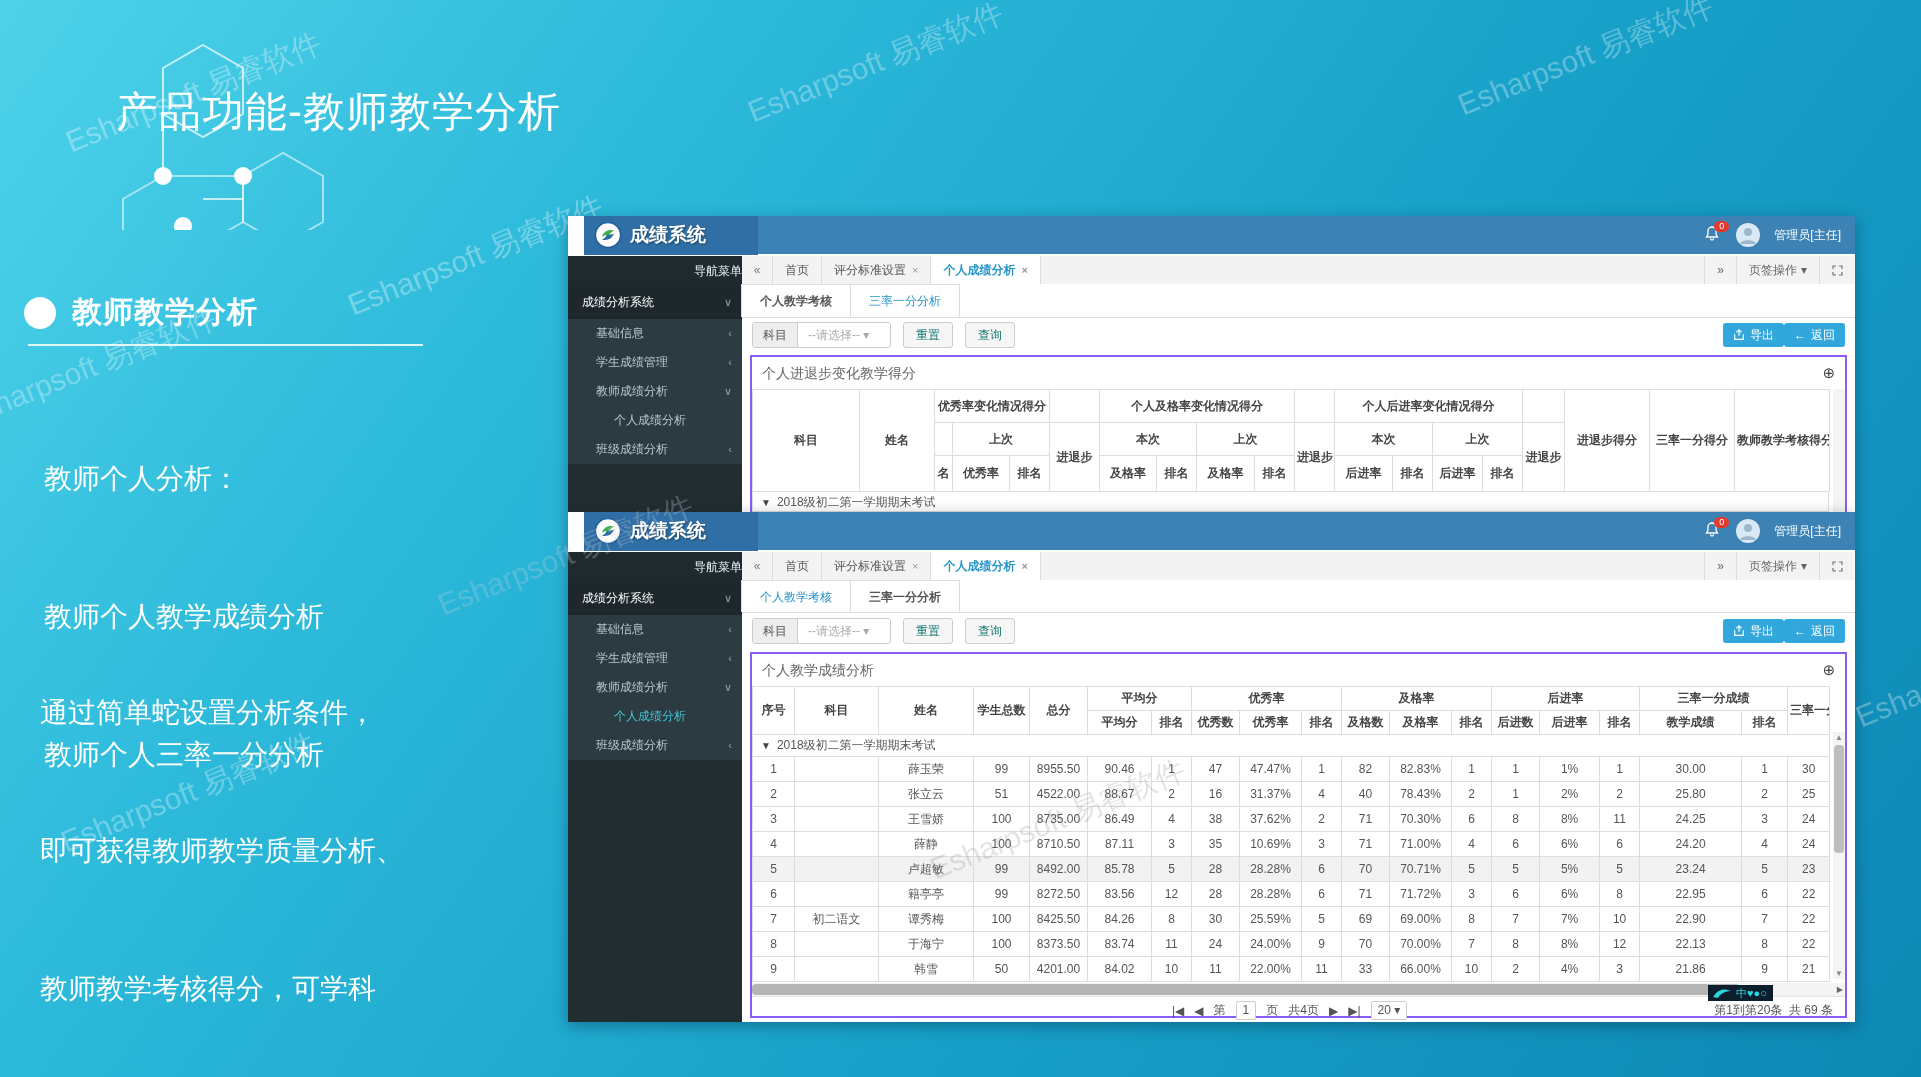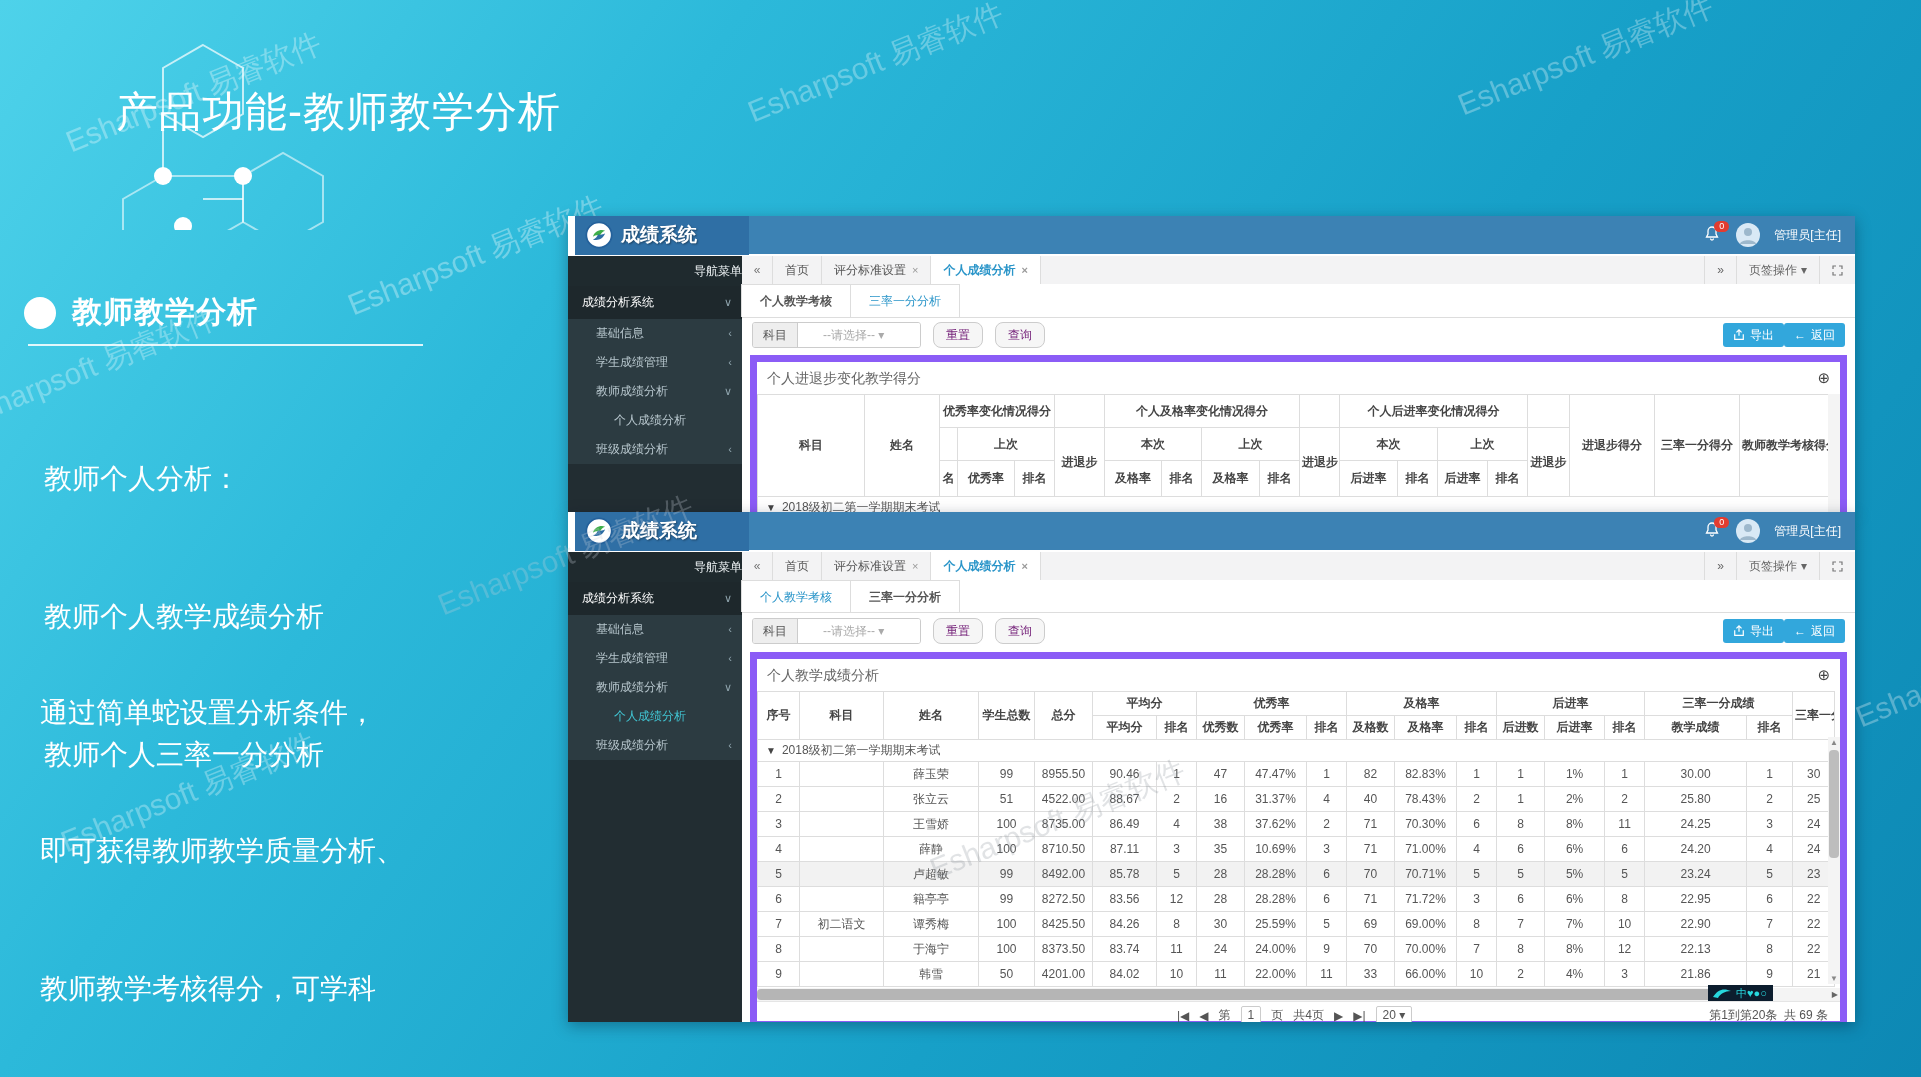--- a/index.html
+++ b/index.html
@@ -18,21 +18,21 @@
   
   .hexes{position:absolute;left:48px;top:30px;}
   .wm{position:absolute;font-size:30px;white-space:nowrap;transform:rotate(-22deg);transform-origin:left top;pointer-events:none;}
   .vendor-badge{position:absolute;left:1708px;top:985px;height:16px;background:#0c1d2e;color:#27d8de;
     font-size:11px;line-height:16px;padding:0 6px 0 4px;display:flex;align-items:center;gap:4px;z-index:40;}
   .vendor-badge svg{display:block;}
   
   .shot{position:absolute;background:#fff;box-shadow:0 4px 14px rgba(0,20,40,.35);overflow:hidden;font-size:12px;color:#333;}
   .shot1{left:568px;top:216px;width:1287px;height:296px;z-index:10;}
   .shot2{left:568px;top:512px;width:1287px;height:510px;z-index:20;}
-  .sc-header{position:absolute;left:7px;top:0;right:0;height:38px;background:#3c82b4;display:flex;align-items:center;}
+  .sc-header{position:absolute;left:16px;top:0;right:0;height:38px;background:#3c82b4;display:flex;align-items:center;}
   .brand-block{width:174px;height:40px;background:#2f6fa5;display:flex;align-items:center;padding-left:10px;box-sizing:border-box;}
   .brand-name{color:#fff;font-size:19px;font-weight:bold;margin-left:8px;text-shadow:1px 1px 2px rgba(0,0,0,.4);}
   .hdr-right{margin-left:auto;display:flex;align-items:center;gap:14px;padding-right:14px;}
   .bell-wrap{position:relative;width:18px;height:20px;}
   .bell-badge{position:absolute;top:-4px;right:-7px;background:#e23c30;color:#fff;font-size:9px;line-height:11px;
     min-width:11px;text-align:center;border-radius:6px;padding:0 2px;}
   .user-name{color:#fff;font-size:12px;}
   
   .sidebar{position:absolute;left:0;top:40px;bottom:0;width:174px;background:#222d32;color:#b8c7ce;text-align:right;}
   .nav-title{height:30px;line-height:30px;padding-left:14px;color:#eef3f5;font-size:12px;background:#1f2a2e;}
@@ -53,27 +53,27 @@
   .tb-btn{display:flex;align-items:center;padding:0 12px;border-left:1px solid #ddd;color:#666;gap:4px;}
   
   .subtabs{position:absolute;left:174px;right:0;height:33px;background:#fff;border-bottom:1px solid #ddd;display:flex;}
   .subtab{padding:0 18px;line-height:32px;border:1px solid #ddd;border-bottom:none;margin-left:-1px;background:#fff;}
   .subtab.on{color:#555;font-weight:bold;}
   .subtab.off{color:#2a95c9;}
   
   .toolbar{position:absolute;left:174px;right:0;height:34px;display:flex;align-items:center;padding:0 10px;box-sizing:border-box;}
   .fgroup{display:flex;border:1px solid #ccc;border-radius:3px;overflow:hidden;height:24px;}
   .flabel{background:#eee;padding:0 10px;line-height:24px;color:#555;border-right:1px solid #ccc;}
-  .fselect{background:#fff;padding:0 25px;line-height:24px;color:#aaa;min-width:72px;}
-  .btn{height:26px;line-height:24px;padding:0 12px;border:1px solid #ccc;border-radius:8px;background:#f6f6f6;color:#701a75;margin-left:12px;box-sizing:border-box;}
+  .fselect{background:#fff;padding:0 10px;line-height:24px;color:#aaa;min-width:72px;}
+  .btn{height:26px;line-height:24px;padding:0 12px;border:1px solid #ccc;border-radius:3px;background:#f6f6f6;color:#0f766e;margin-left:12px;box-sizing:border-box;}
   .btn-blue{height:24px;line-height:24px;border:none;border-radius:3px;background:#32a7dc;color:#fff;padding:0 10px;
     display:flex;align-items:center;gap:5px;font-size:12px;}
   .tb-right{margin-left:auto;display:flex;justify-content:space-between;}
   
-  .panel{position:absolute;left:182px;right:8px;border:7px solid #8b5cf6;background:#fff;}
+  .panel{position:absolute;left:182px;right:8px;border:2px solid #8b5cf6;background:#fff;}
   .panel-title{height:32px;line-height:32px;padding:0 10px;color:#666;font-size:14px;position:relative;}
   .panel-gear{position:absolute;right:10px;top:0;color:#444;font-size:15px;}
   .tblzone{position:relative;}
   table{border-collapse:collapse;table-layout:fixed;width:1077px;}
   th,td{border:1px solid #ddd;text-align:center;padding:0 2px;font-size:12px;color:#555;height:24px;
     overflow:hidden;white-space:nowrap;box-sizing:border-box;}
   th{font-weight:bold;color:#444;background:#fff;}
   .t1 .r1 th{height:33px;} .t1 .r2 th{height:33px;} .t1 .r3 th{height:36px;}
   .grouprow{height:20px;line-height:20px;text-align:left;padding-left:8px;color:#555;border:1px solid #ddd;
     border-top:none;width:1077px;box-sizing:border-box;overflow:hidden;white-space:nowrap;}

